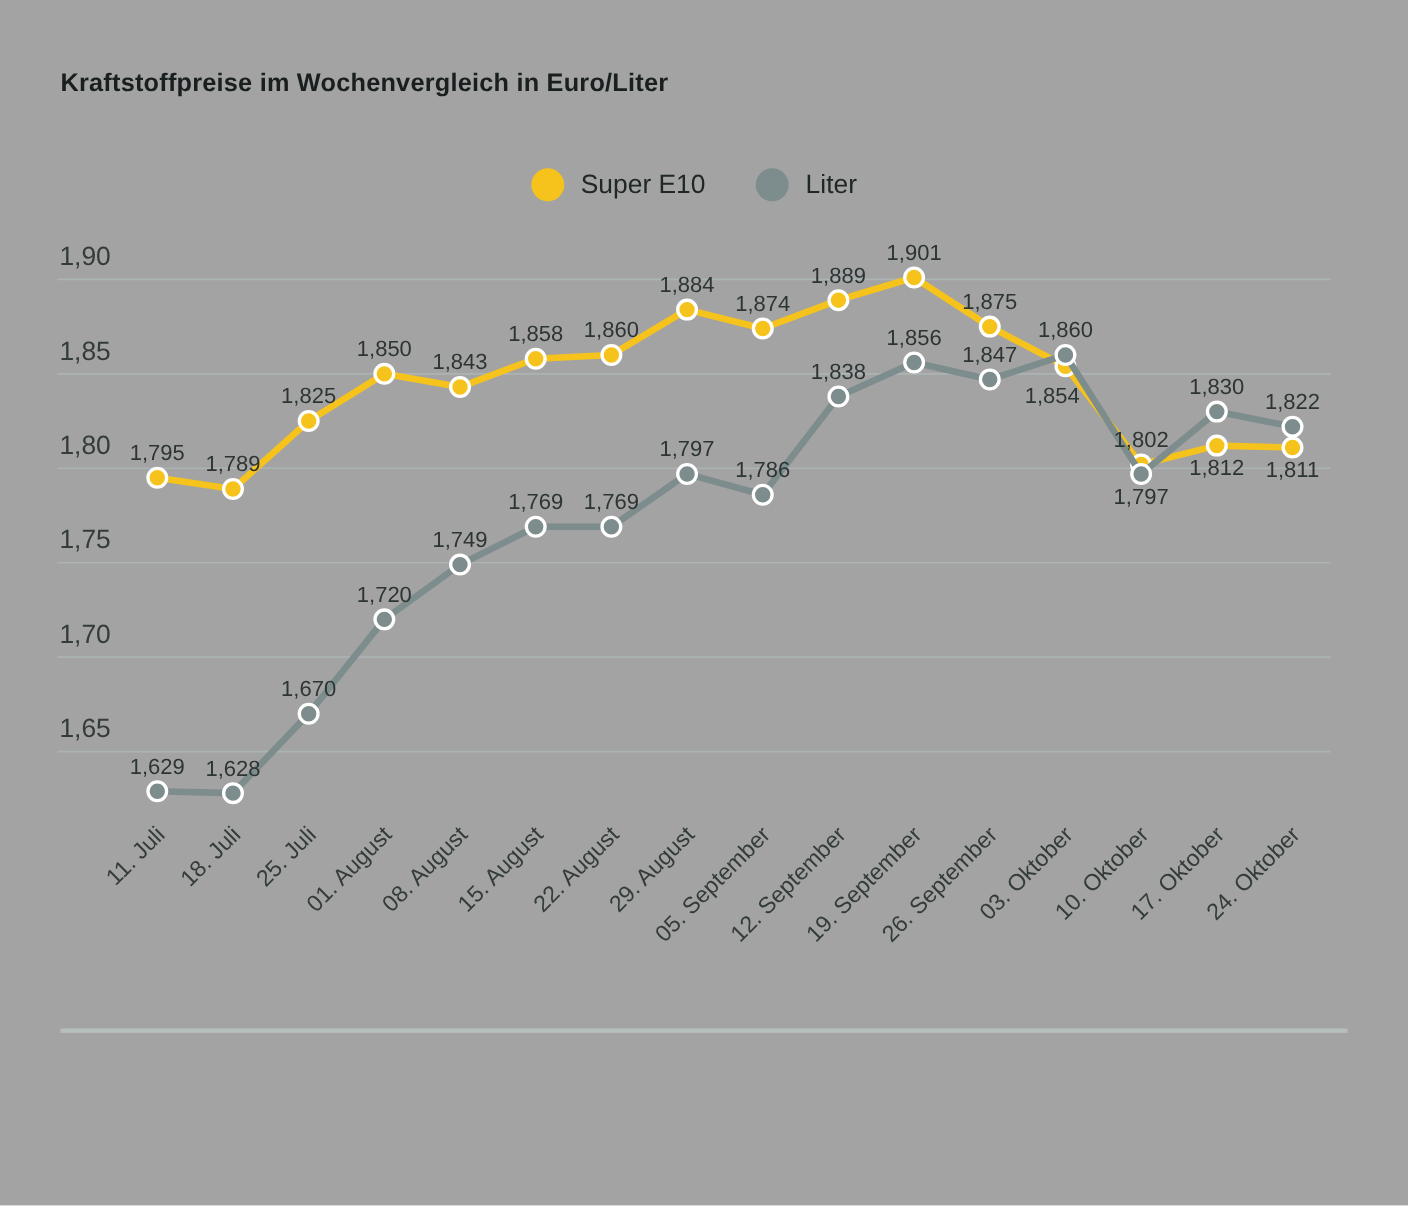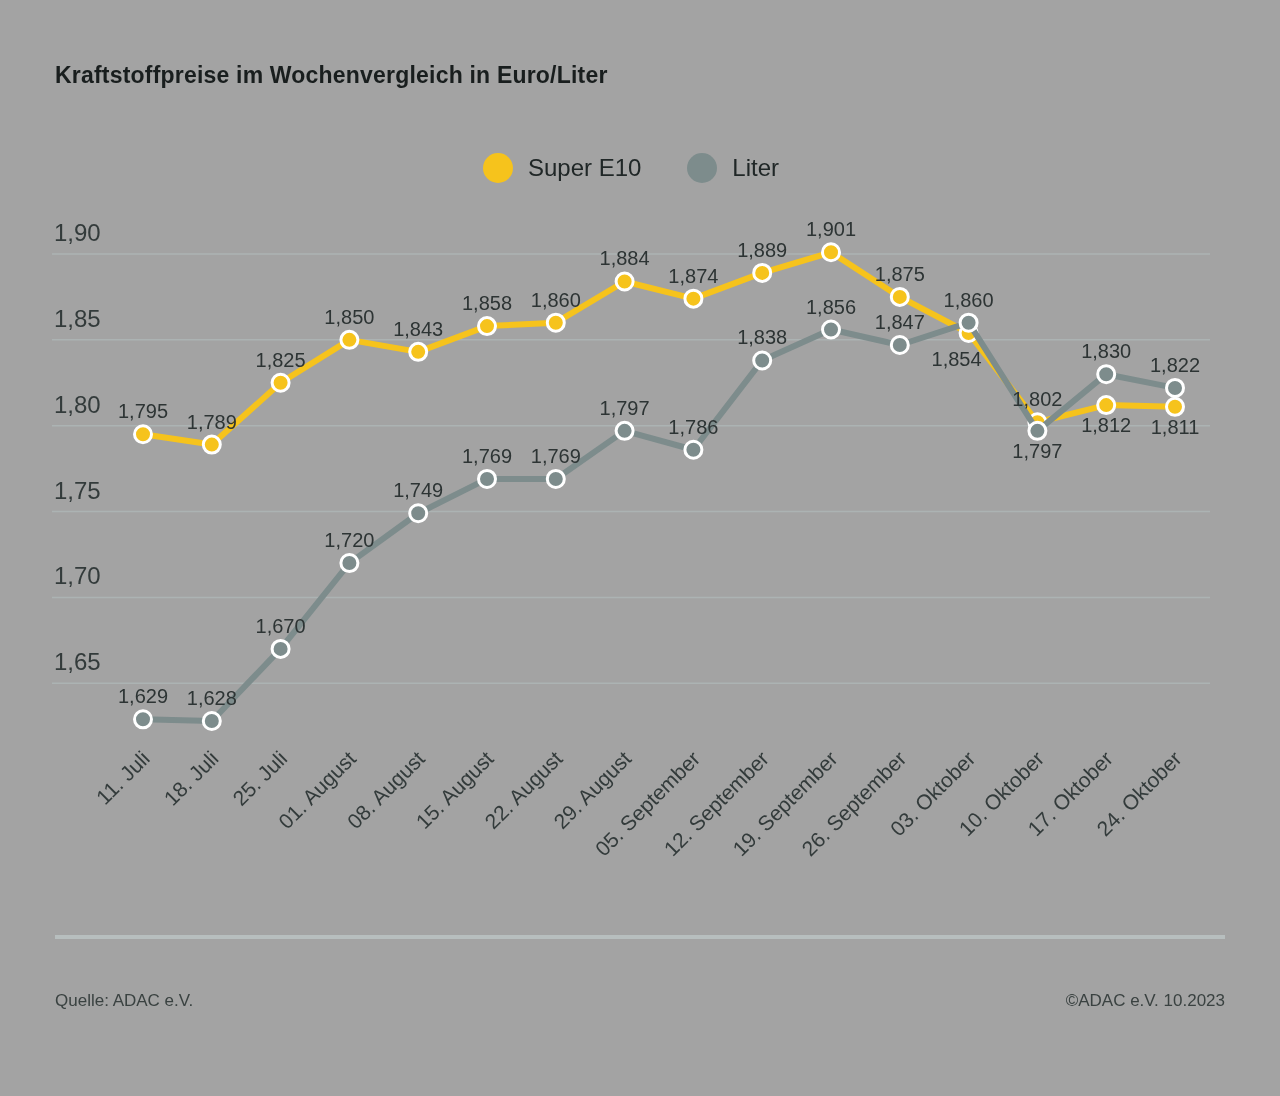--- a/index.html
+++ b/index.html
@@ -135,18 +135,14 @@
       <text x="831" y="313.54799999999966" font-size="20" fill="#2d3434" text-anchor="middle">1,856</text>
       <text x="899.8" y="329.00099999999986" font-size="20" fill="#2d3434" text-anchor="middle">1,847</text>
       <text x="968.5999999999999" y="306.67999999999967" font-size="20" fill="#2d3434" text-anchor="middle">1,860</text>
       <text x="1037.4" y="457.851" font-size="20" fill="#2d3434" text-anchor="middle">1,797</text>
       <text x="1106.1999999999998" y="358.1899999999997" font-size="20" fill="#2d3434" text-anchor="middle">1,830</text>
       <text x="1175" y="371.9259999999997" font-size="20" fill="#2d3434" text-anchor="middle">1,822</text>
     </svg>
 
   <div class="footer-rule"></div>
 
-  <div class="footer-row">
-    <span>Quelle: ADAC e.V.</span>
-    <span>©ADAC e.V. 10.2023</span>
-  </div>
 
 </div>
 
 </body></html>

